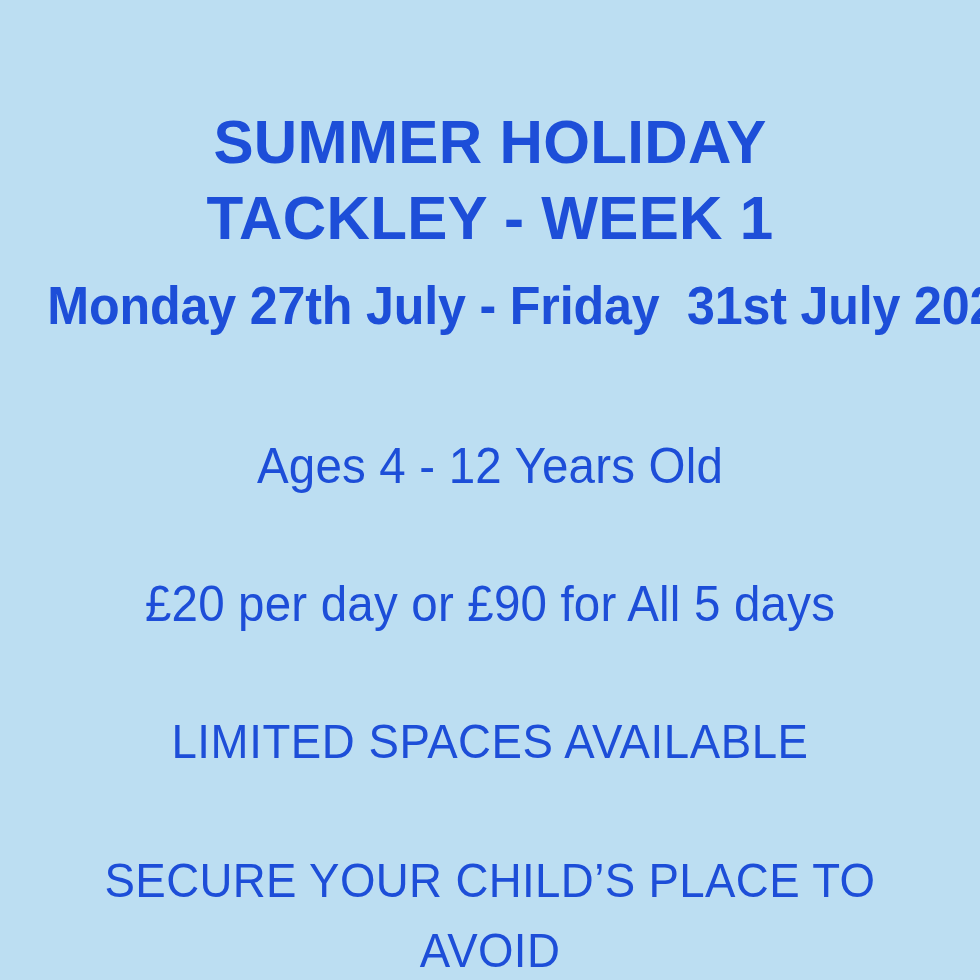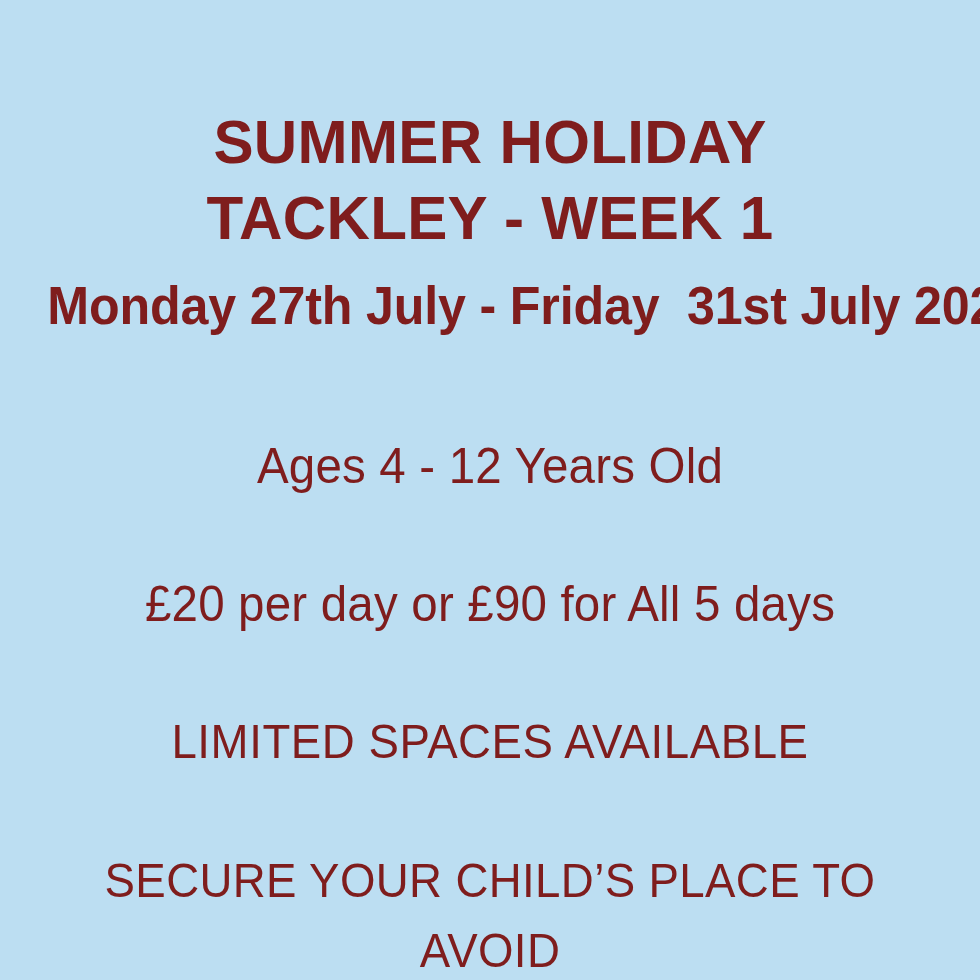--- a/index.html
+++ b/index.html
@@ -75,21 +75,21 @@
   }
 
   .block-ages        { padding-top: 102px; font-size: 50px; }
   .block-price       { padding-top: 82px;  font-size: 50px; }
   .block-limited     { padding-top: 82px;  font-size: 48px; letter-spacing: 0.6px; }
   .block-secure      { padding-top: 76px;  font-size: 48px; letter-spacing: 0.4px; line-height: 70px; }
 </style>
 </head>
 <body style="background: rgb(188, 222, 242);">
 
-<div class="poster" style="background: rgb(188, 222, 242); color: #7f1d1d;">
+<div class="poster" style="background: rgb(188, 222, 242); color: #1d4ed8;">
 
   <div class="headline">
     <span class="headline-line">SUMMER HOLIDAY</span>
     <span class="headline-line">TACKLEY - WEEK 1</span>
   </div>
 
   <div class="date-line">Monday 27th July - Friday  31st July 2026</div>
 
   <div class="body-block block-ages">Ages 4 - 12 Years Old</div>
 

